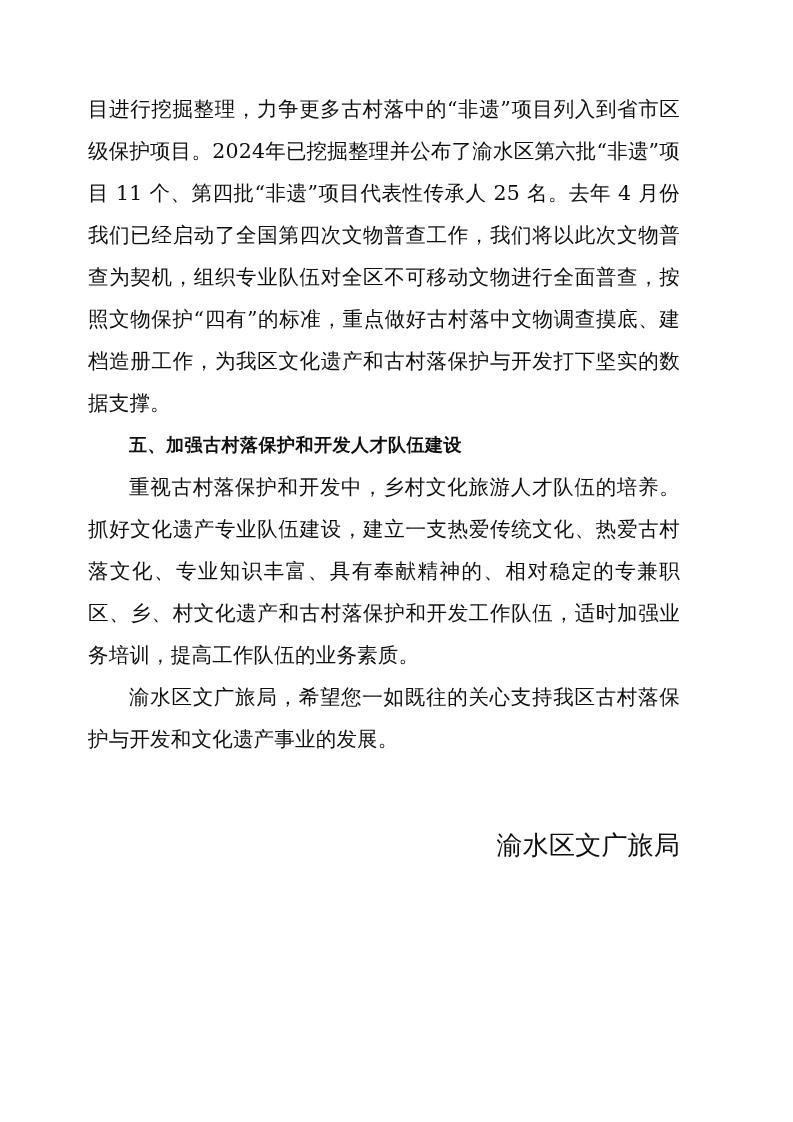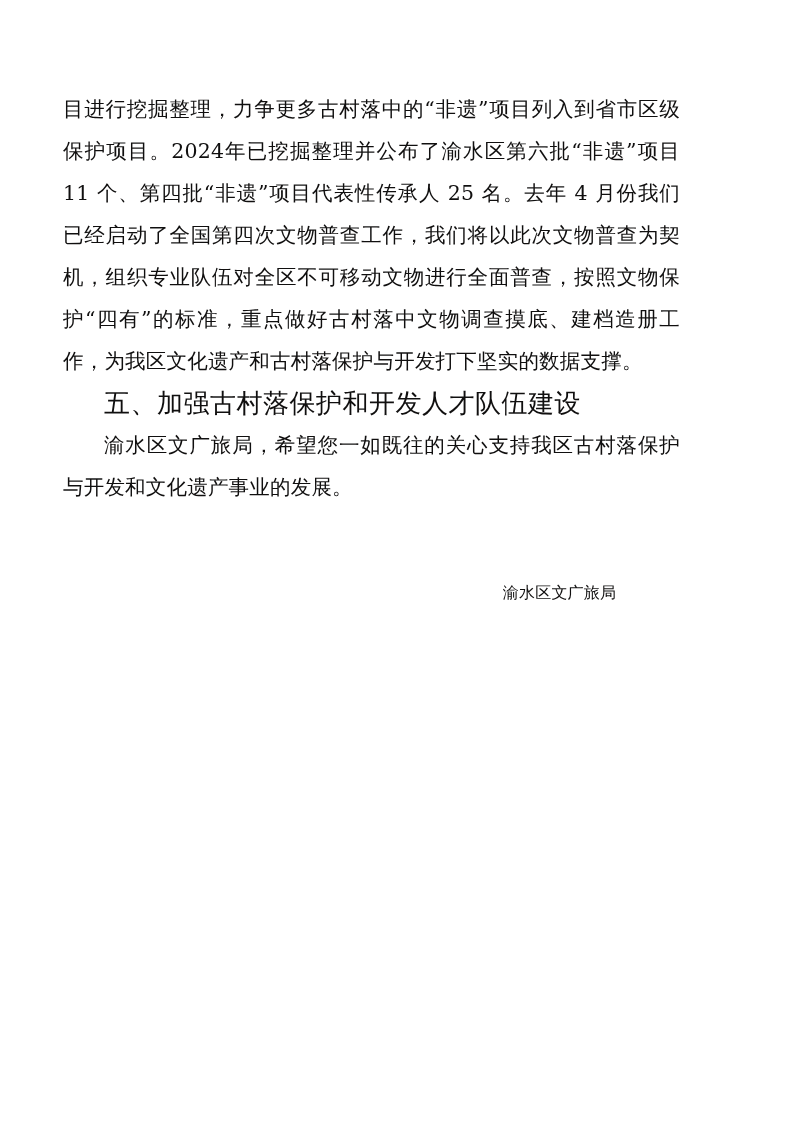--- a/index.html
+++ b/index.html
@@ -12,69 +12,70 @@
     height: 1122px;
     font-family: "DejaVu Serif", "Liberation Serif", serif;
     color: #100f0f;
     overflow: hidden;
   }
   .page {
     position: relative;
     width: 793px;
     height: 1122px;
     box-sizing: border-box;
-    padding: 88px 113px 0 63px;
+    padding: 88px 113px 0 88px;
   }
   .doc-body {
     font-size: 20.5px;
     line-height: 42px;
     letter-spacing: 0.2px;
     text-align: justify;
     text-justify: inter-ideograph;
   }
   .para {
     margin: 0;
     text-indent: 0;
   }
   .para.indent {
     text-indent: 41px;
   }
   .heading {
     margin: 0;
-    font-weight: normal;
-    font-size: 26px;
+    font-weight: bold;
+    font-size: 18px;
     line-height: 42px;
     text-indent: 41px;
     letter-spacing: 0.5px;
   }
   .sign-block {
     margin-top: 64px;
-    text-align: center;
+    text-align: right;
     padding-left: 376px;
     line-height: 42px;
-    font-size: 16px;
+    font-size: 26px;
   }
   .sign-line {
     white-space: nowrap;
   }
   .sign-line.date {
     padding-left: 6px;
     letter-spacing: 0.5px;
   }
 </style>
 </head>
 <body>
 
 <div class="page">
   <div class="doc-body">
 
     <p class="para">目进行挖掘整理，力争更多古村落中的“非遗”项目列入到省市区级保护项目。2024年已挖掘整理并公布了渝水区第六批“非遗”项目 11 个、第四批“非遗”项目代表性传承人 25 名。去年 4 月份我们已经启动了全国第四次文物普查工作，我们将以此次文物普查为契机，组织专业队伍对全区不可移动文物进行全面普查，按照文物保护“四有”的标准，重点做好古村落中文物调查摸底、建档造册工作，为我区文化遗产和古村落保护与开发打下坚实的数据支撑。</p>
 
     <p class="heading">五、加强古村落保护和开发人才队伍建设</p>
 
+    <p class="para indent">重视古村落保护和开发中，乡村文化旅游人才队伍的培养。抓好文化遗产专业队伍建设，建立一支热爱传统文化、热爱古村落文化、专业知识丰富、具有奉献精神的、相对稳定的专兼职区、乡、村文化遗产和古村落保护和开发工作队伍，适时加强业务培训，提高工作队伍的业务素质。</p>
 
     <p class="para indent">渝水区文广旅局，希望您一如既往的关心支持我区古村落保护与开发和文化遗产事业的发展。</p>
 
     <div class="sign-block">
       <div class="sign-line">渝水区文广旅局</div>
     </div>
 
   </div>
 </div>
 

